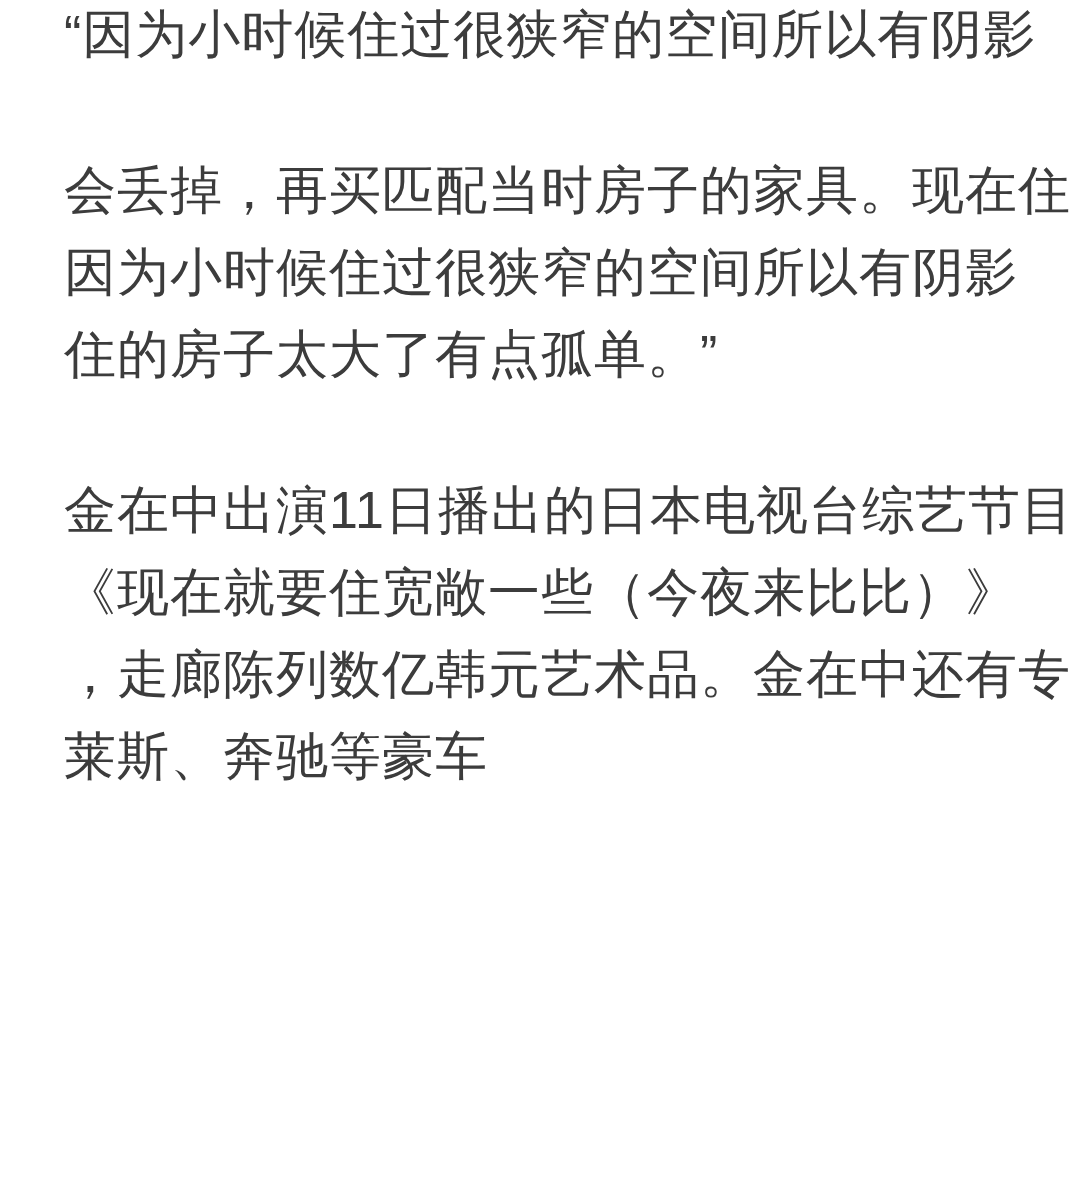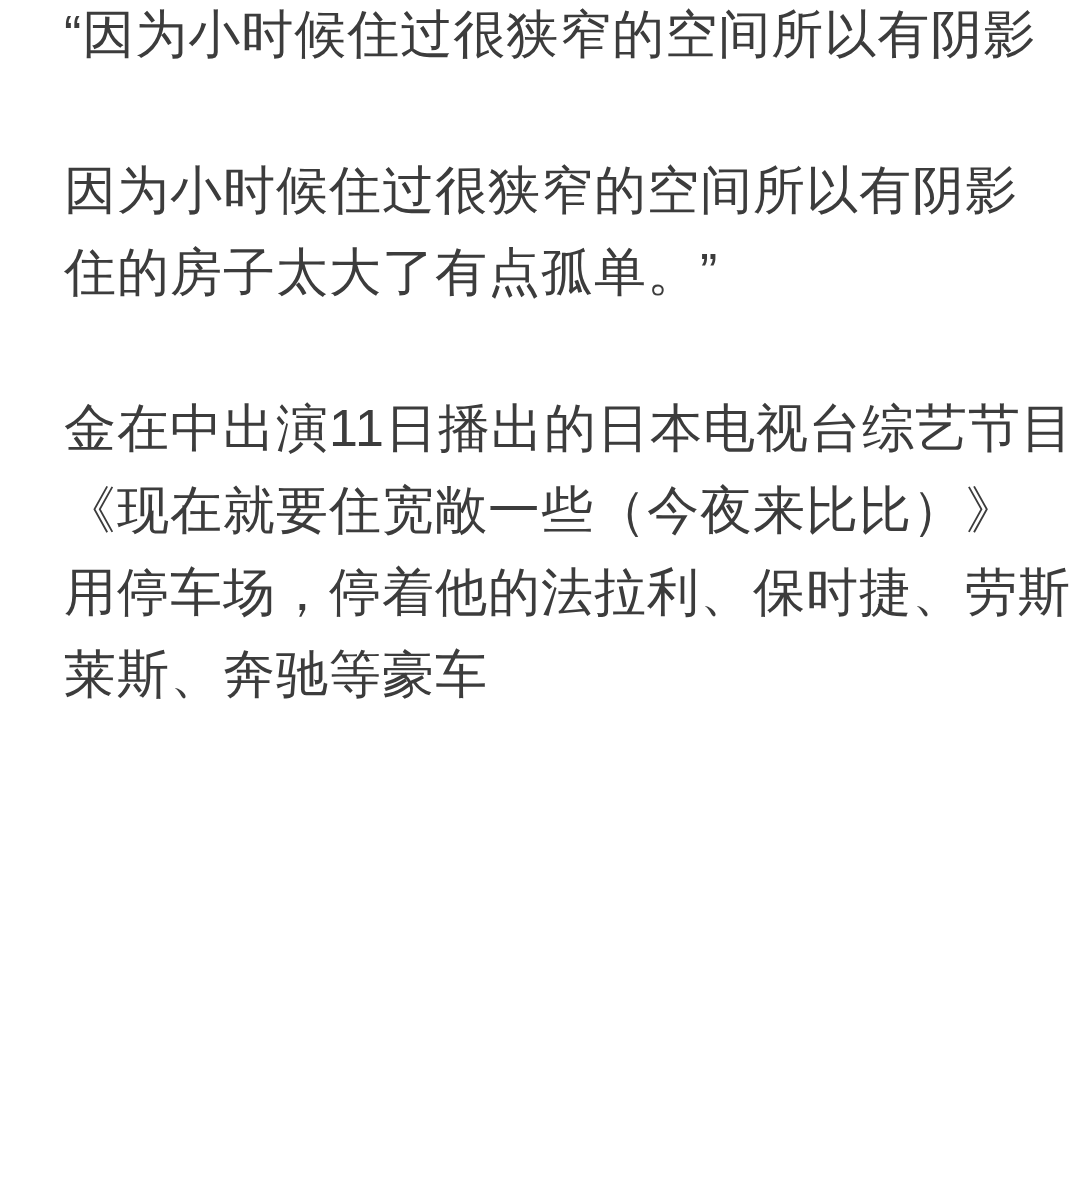--- a/index.html
+++ b/index.html
@@ -39,24 +39,25 @@
 </head>
 <body>
 
 <main class="article">
 
   <div class="para">
     <div class="line">“因为小时候住过很狭窄的空间所以有阴影</div>
   </div>
 
   <div class="para">
+    <div class="line">会丢掉，再买匹配当时房子的家具。现在住</div>
     <div class="line">因为小时候住过很狭窄的空间所以有阴影</div>
     <div class="line">住的房子太大了有点孤单。”</div>
   </div>
 
   <div class="para">
     <div class="line">金在中出演11日播出的日本电视台综艺节目</div>
     <div class="line">《现在就要住宽敞一些（今夜来比比）》</div>
-    <div class="line">用停车场，停着他的法拉利、保时捷、劳斯</div>
+    <div class="line">，走廊陈列数亿韩元艺术品。金在中还有专</div>
     <div class="line">莱斯、奔驰等豪车</div>
   </div>
 
 </main>
 
 </body></html>

